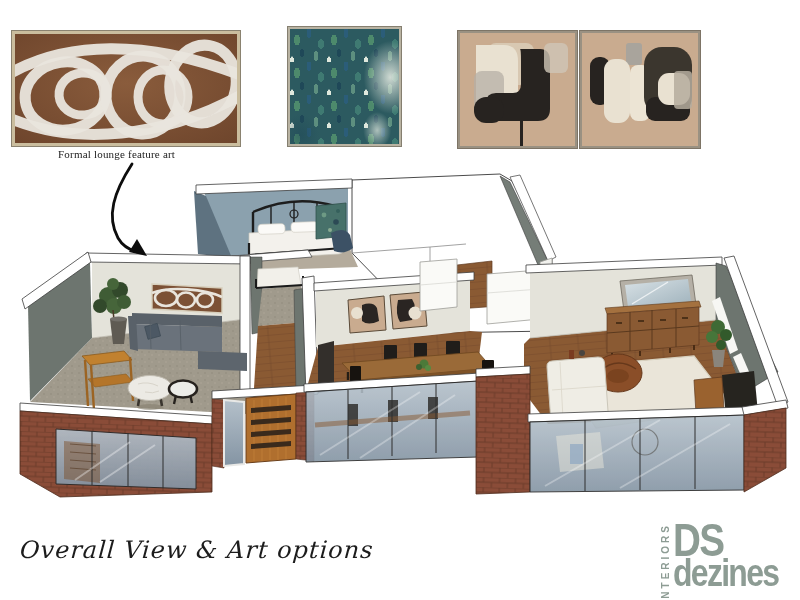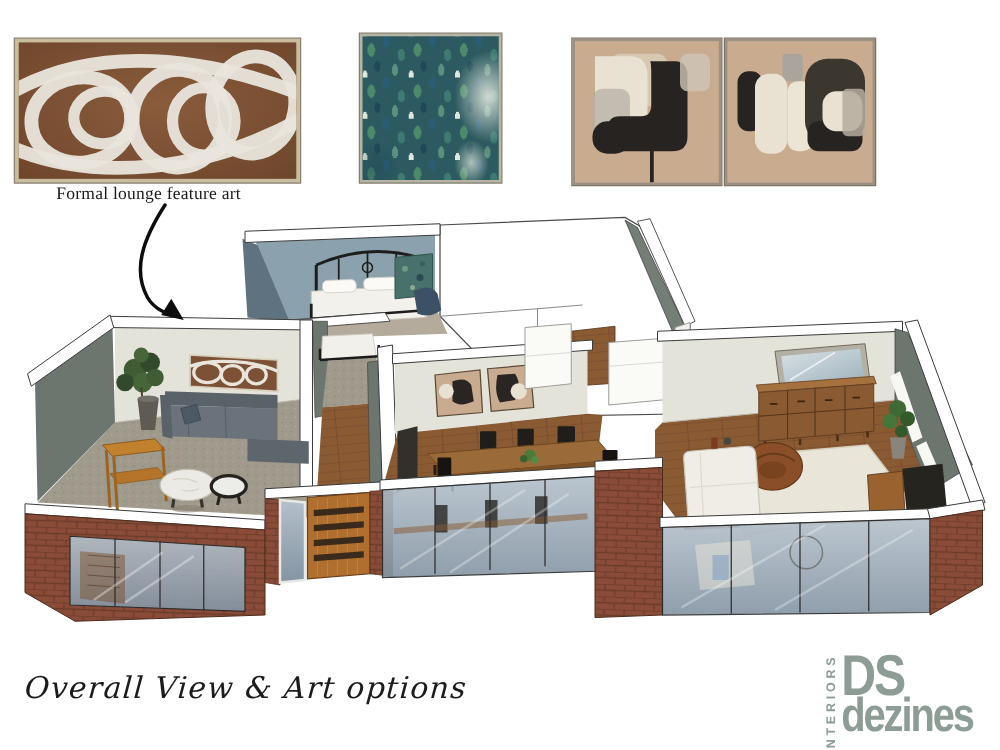--- a/index.html
+++ b/index.html
@@ -19,22 +19,22 @@
       radial-gradient(3px 6px at 2px 31px, #dfe8dd 60%, transparent 61%);
     background-size:37px 33px;}
   .art-frame-green::after{content:"";position:absolute;inset:0;
     background:
       radial-gradient(38px 52px at 92% 42%, rgba(235,240,230,0.85), rgba(235,240,230,0) 70%),
       radial-gradient(20px 26px at 80% 88%, rgba(228,236,226,0.7), rgba(228,236,226,0) 70%),
       radial-gradient(26px 30px at 10% 92%, rgba(31,72,88,0.5), rgba(31,72,88,0) 70%);}
   .art-frame-sq{border:2px solid #9a9182;outline:1px solid #7d7466;background:#c9ab8f;}
   .art-3a{left:458px;top:31px;width:119px;height:117px;}
   .art-3b{left:580px;top:31px;width:120px;height:117px;}
-  .caption{position:absolute;left:45px;top:148px;font-family:"Liberation Serif",serif;
-    font-size:14px;color:#1a1a1a;letter-spacing:.2px;}
+  .caption{position:absolute;left:58px;top:148px;font-family:"Liberation Serif",serif;
+    font-size:11px;color:#1a1a1a;letter-spacing:.2px;}
   .plan-svg{position:absolute;left:0;top:0;width:800px;height:600px;}
   .title-script{position:absolute;left:20px;top:536px;font-family:"DejaVu Serif",serif;
     font-style:italic;font-size:24px;color:#1c1c1c;letter-spacing:1px;transform:skewX(-4deg);}
   .logo{position:absolute;left:659px;top:523px;display:flex;align-items:stretch;color:#8d9c94;}
   .logo-vert{writing-mode:vertical-rl;transform:rotate(180deg);font-size:10px;font-weight:700;
     letter-spacing:3px;line-height:14px;}
   .logo-col{display:flex;flex-direction:column;transform:scaleX(.84);transform-origin:left top;}
   .logo-ds{font-size:46px;font-weight:800;line-height:34px;letter-spacing:-2px;}
   .logo-dezines{font-size:38px;font-weight:800;line-height:32px;letter-spacing:-2px;}
 </style>

